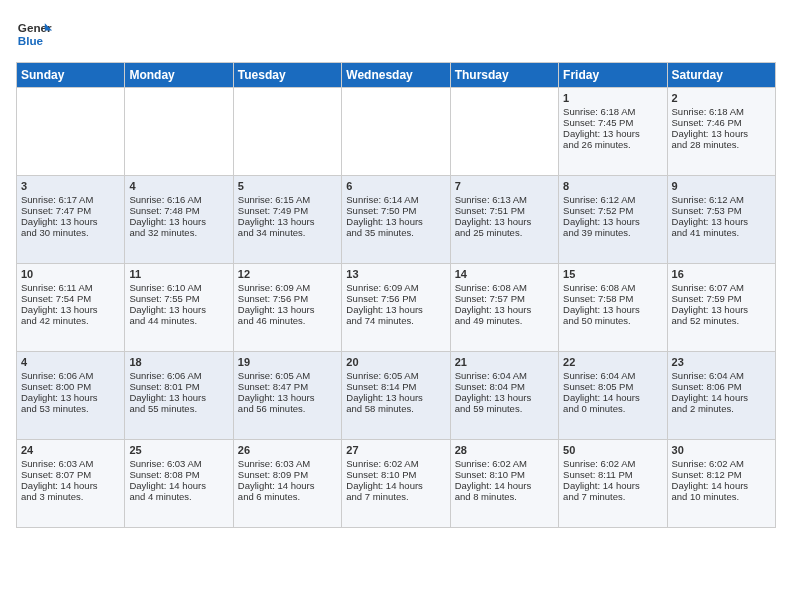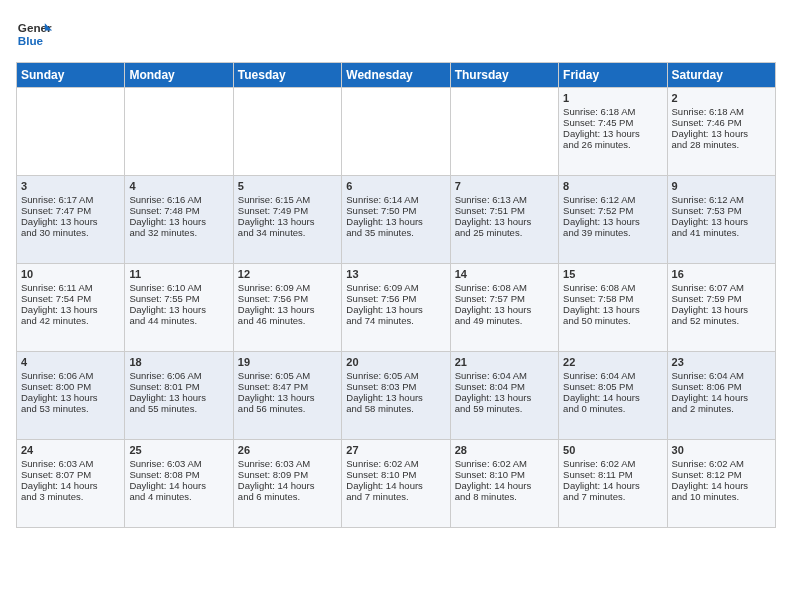--- a/index.html
+++ b/index.html
@@ -239,21 +239,21 @@
         <td>
           <span class="day-num">19</span>
           <div>Sunrise: 6:05 AM</div>
           <div>Sunset: 8:47 PM</div>
           <div>Daylight: 13 hours</div>
           <div>and 56 minutes.</div>
         </td>
         <td>
           <span class="day-num">20</span>
           <div>Sunrise: 6:05 AM</div>
-          <div>Sunset: 8:03 PM</div>
+          <div>Sunset: 8:14 PM</div>
           <div>Daylight: 13 hours</div>
           <div>and 58 minutes.</div>
         </td>
         <td>
           <span class="day-num">21</span>
           <div>Sunrise: 6:04 AM</div>
           <div>Sunset: 8:04 PM</div>
           <div>Daylight: 13 hours</div>
           <div>and 59 minutes.</div>
         </td>

